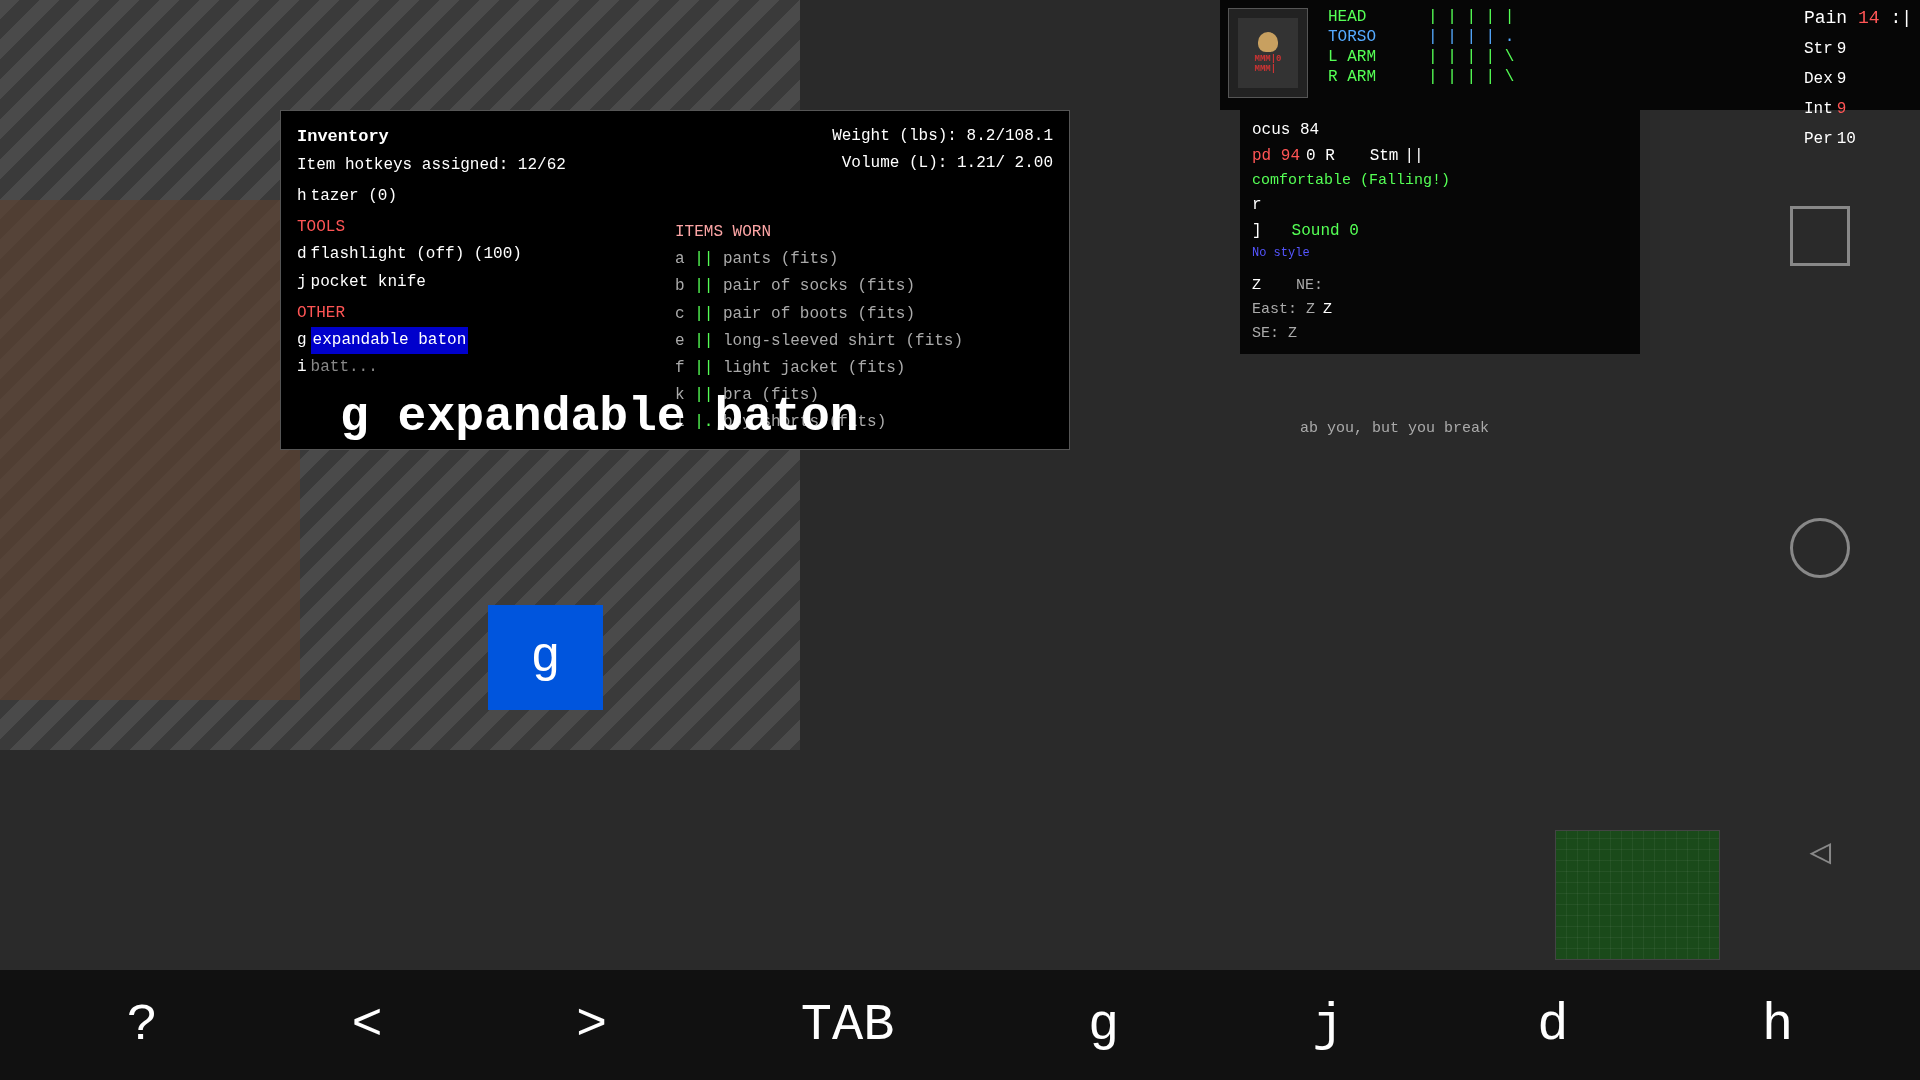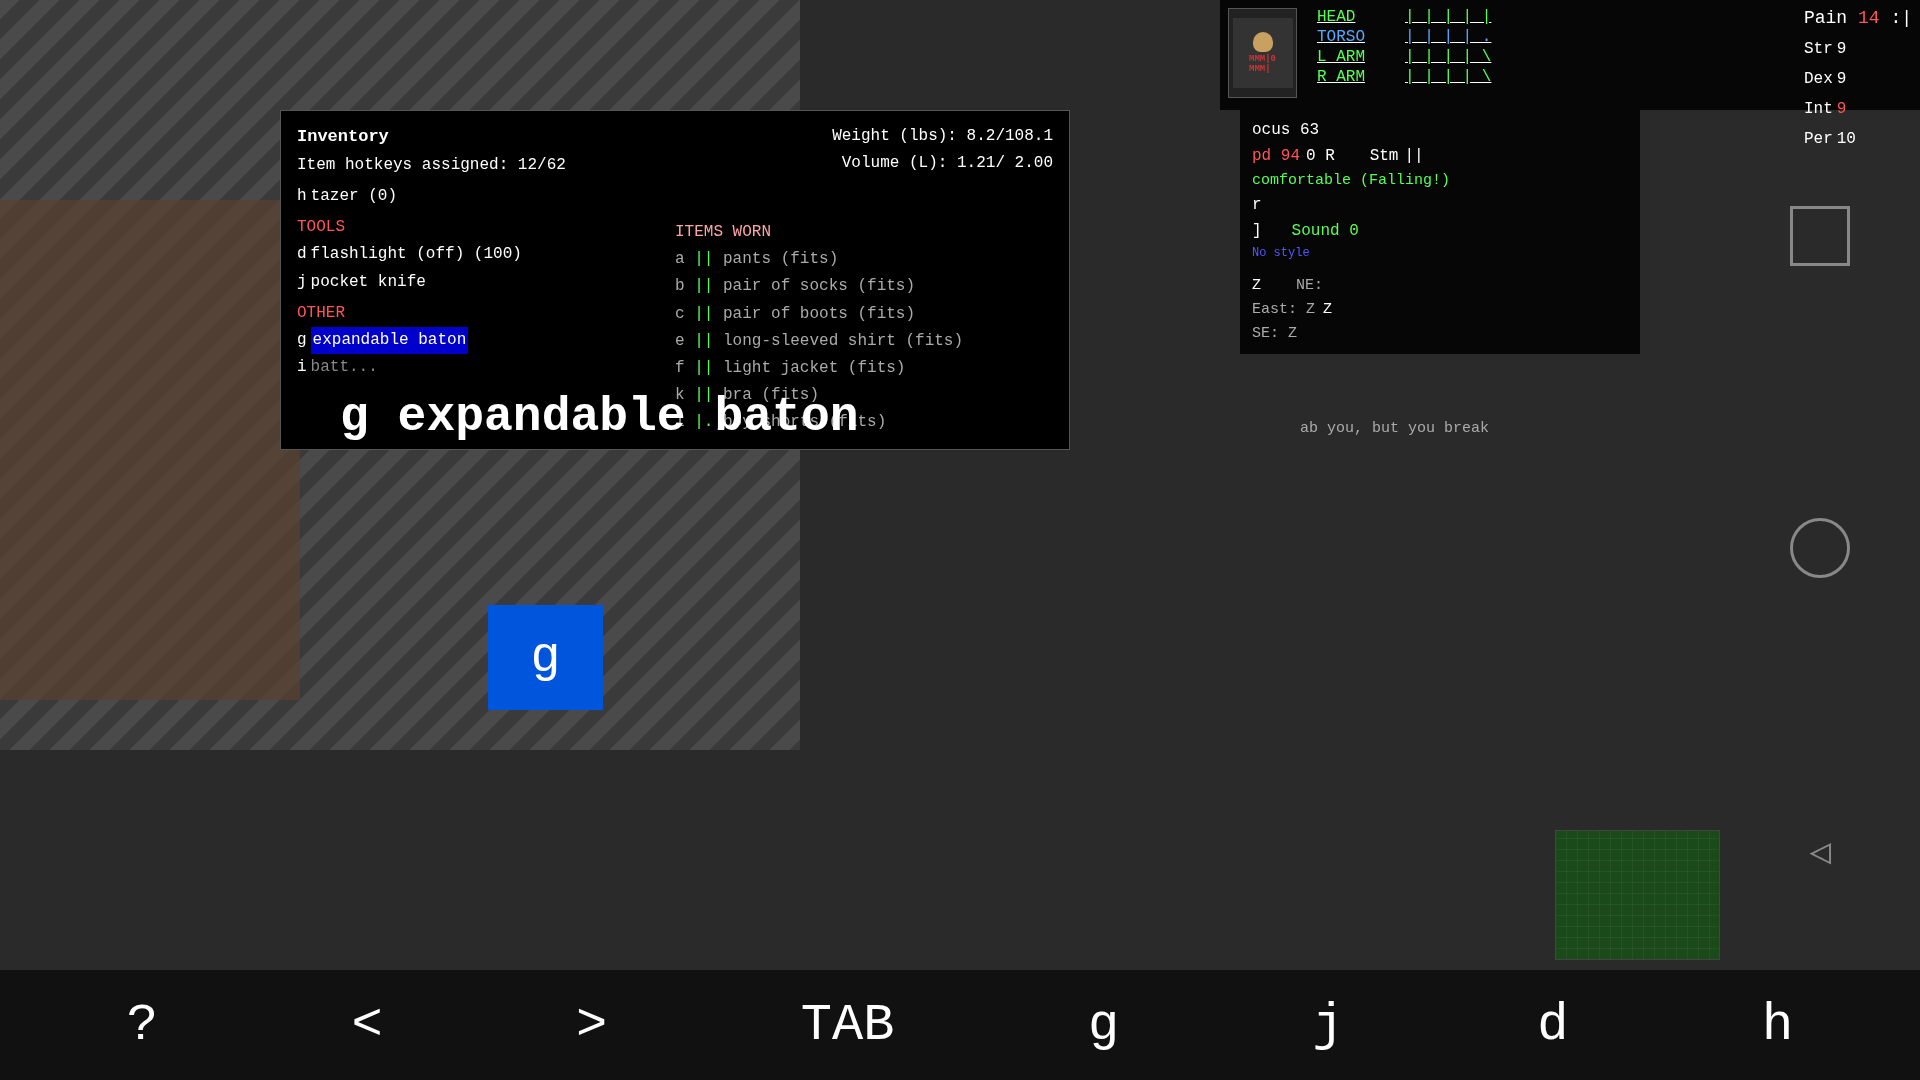--- a/index.html
+++ b/index.html
@@ -47,21 +47,21 @@
       width: 700px;
       height: 110px;
       background: rgba(0,0,0,0.85);
       display: flex;
       align-items: flex-start;
       padding: 8px;
       gap: 20px;
     }
 
     .character-portrait {
-      width: 69px;
+      width: 80px;
       height: 90px;
       background: #222;
       border: 1px solid #555;
       display: flex;
       align-items: center;
       justify-content: center;
       font-size: 10px;
       color: #aaa;
       position: relative;
     }
@@ -100,24 +100,23 @@
 
     .body-parts {
       display: flex;
       flex-direction: column;
       gap: 2px;
     }
 
     .body-part-row {
       display: flex;
       align-items: center;
-      gap: 8px;
-      font-size: 16px;
-      color: #ffffff;
-      text-decoration: underline;
+      gap: 20px;
+      font-size: 16px;
+      color: #ffffff;
     }
 
     .body-part-name {
       color: #55ff55;
       min-width: 80px;
       font-size: 16px;
     }
 
     .body-part-bars {
       color: #55ff55;
@@ -431,21 +430,21 @@
     <div class="stat-row">
       <span class="stat-label">Per</span>
       <span class="stat-val"> 10</span>
     </div>
   </div>
 </div>
 
 <div class="side-panel">
   <div class="focus-line">
     <span>ocus </span>
-    <span>63</span>
+    <span>84</span>
   </div>
   <div class="pd-line">
     <span class="pd-val">pd 94</span>
     <span> 0 R</span>
     <span class="stm-label">&nbsp;&nbsp;&nbsp;Stm </span>
     <span class="stm-bars">||</span>
   </div>
   <div class="comfortable-line">comfortable (Falling!)</div>
   <div style="color:#ffffff; font-size:16px;">r</div>
   <div style="display:flex; gap:30px;">

